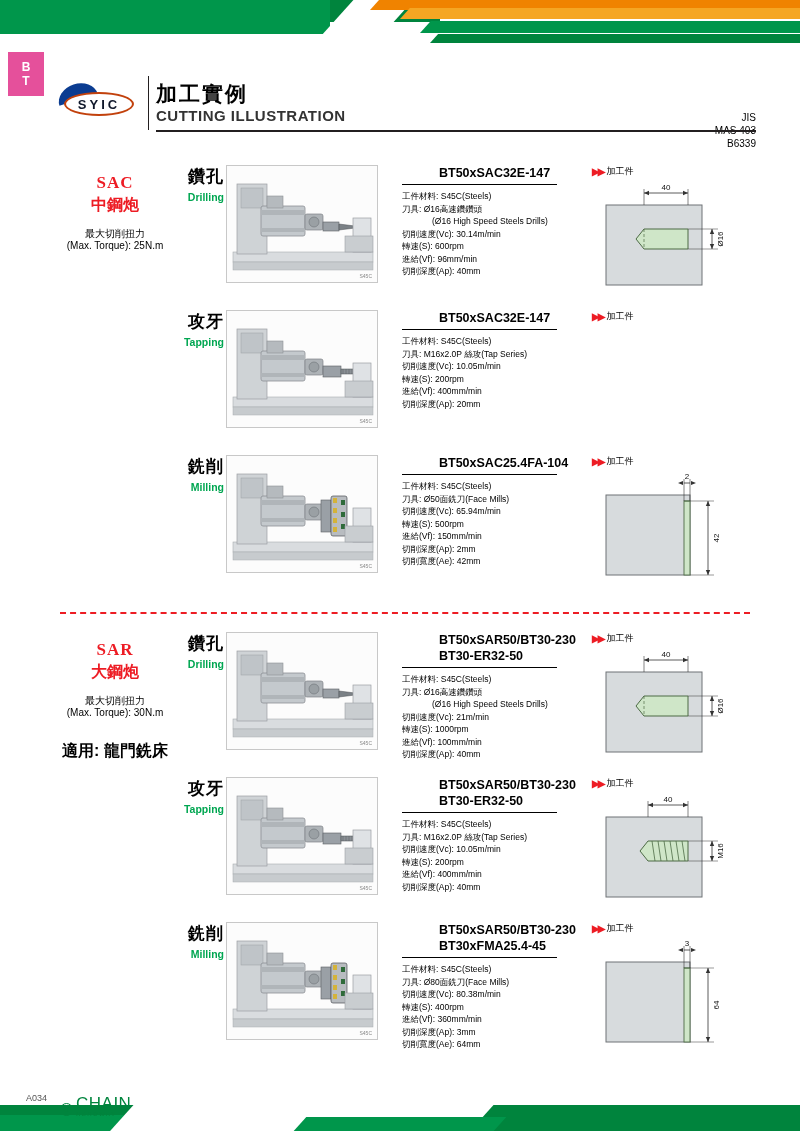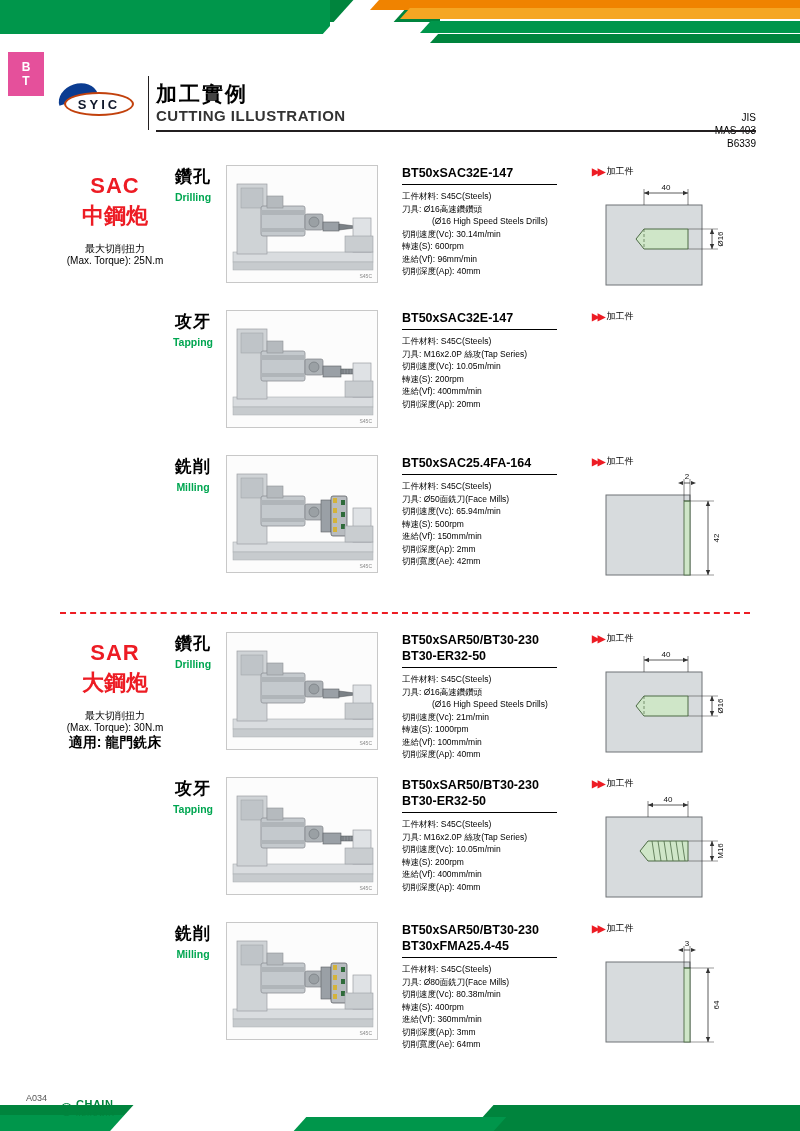--- a/index.html
+++ b/index.html
@@ -48,60 +48,60 @@
   }
   .hdr-title-zh { position:absolute; left:100px; top:6px; font-size:21px; font-weight:bold; color:#000; letter-spacing:2px; }
   .hdr-title-en { position:absolute; left:100px; top:33px; font-size:15px; font-weight:bold; color:#333; letter-spacing:0.5px; }
   .hdr-std { position:absolute; right:0px; top:4px; text-align:right; font-size:10px; line-height:13px; color:#000;margin-top:33px; }
   .hdr-rule { position:absolute; left:100px; top:56px; width:600px; height:2px; background:#231f20; }
   .hdr-vline { position:absolute; left:92px; top:2px; width:1px; height:54px; background:#231f20; }
 
   
   .section { position:absolute; left:0; width:800px; }
   .sec-label { position:absolute; left:60px; width:110px; text-align:center; }
-  .sec-name { font-size:22px; font-weight:bold; color:#ed1c24; letter-spacing:1px; }
-  .sec-sub  { font-size:22px; font-weight:bold; color:#ed1c24; margin-top:2px; }
+  .sec-name { font-size:17px; font-weight:bold; color:#ed1c24; letter-spacing:1px;font-family:Liberation Serif, serif; }
+  .sec-sub  { font-size:16px; font-weight:bold; color:#ed1c24; margin-top:2px; }
   .sec-torque { font-size:10px; color:#000; margin-top:12px; line-height:12px; }
-  .sec-apply { font-size:14px; color:#000; margin-top:0; font-weight:bold; }
+  .sec-apply { font-size:16px; color:#000; margin-top:22px; font-weight:bold; }
 
   .divider { position:absolute; left:60px; width:690px; height:0; border-top:2px dashed #ed1c24; }
 
   
   .row { position:absolute; left:0; width:800px; height:145px; }
-  .op { position:absolute; left:162px; width:62px; text-align:center; }
+  .op { position:absolute; left:162px; width:62px; text-align:right; }
   .op-zh { font-size:17px; font-weight:bold; color:#000; letter-spacing:1px; }
   .op-en { font-size:10.5px; font-weight:bold; color:#00a651; margin-top:3px; }
 
   .photo {
     position:absolute; left:226px; top:0; width:152px; height:118px;
     border:1px solid #c8c8c8; background:#fbfbfb; overflow:hidden;
   }
   .photo .tag { position:absolute; right:5px; bottom:3px; font-size:5px; color:#888; }
 
   .specs { position:absolute; left:402px; top:0; width:190px; }
-  .spec-title { font-size:12.5px; font-weight:bold; color:#000; line-height:16px; }
+  .spec-title { font-size:12.5px; font-weight:bold; color:#000; line-height:16px;margin-left:37px; }
   .spec-rule { width:155px; height:1px; background:#000; margin:3px 0 5px 0; }
   .spec-line { font-size:8.5px; color:#000; line-height:12.5px; }
   .spec-indent { padding-left:30px; }
 
   .wp { position:absolute; left:592px; top:0; width:160px; height:130px; }
   .wp-head { display:flex; align-items:center; gap:3px; font-size:9px; color:#000; }
   .wp-arrow { color:#ed1c24; font-size:10px; letter-spacing:-2px; font-weight:bold; }
   .wp-canvas { position:absolute; left:0; top:16px; width:160px; height:112px; }
 
   
   .footer { position:absolute; left:0; bottom:0; width:800px; height:46px; overflow:hidden; background:#ffffff; }
   .ft-green  { position:absolute; left:0; bottom:0; width:800px; height:26px; background:#00843d; }
   .ft-green2 { position:absolute; left:0; bottom:0; width:470px; height:16px; background:#00964b; }
   .ft-diag1 { position:absolute; left:120px; bottom:-6px; width:360px; height:34px; background:#ffffff; transform: skewX(-42deg); }
   .ft-diag2 { position:absolute; left:300px; bottom:0px; width:200px; height:14px; background:#00964b; transform: skewX(-42deg); }
   .ft-code { position:absolute; left:26px; bottom:28px; font-size:9px; color:#555; }
   .ft-logo { position:absolute; left:60px; bottom:12px; display:flex; align-items:center; gap:3px; }
   .ft-logo-mark { width:13px; height:13px; border:1.5px solid #00843d; border-radius:50%; color:#00843d; font-size:8px; font-weight:bold; display:flex; align-items:center; justify-content:center; }
-  .ft-logo-t1 { font-size:11px; font-weight:bold; color:#00843d; letter-spacing:0.5px; }
+  .ft-logo-t1 { font-size:17px; font-weight:normal; color:#00843d; letter-spacing:0.5px; }
   .ft-logo-t2 { font-size:6px; font-weight:bold; color:#00843d; letter-spacing:1.5px; }
   .ft-logo-col { display:flex; flex-direction:column; line-height:10px; }
 </style>
 </head>
 <body>
 
 <div class="top-banner">
   <div class="tb-orange"></div>
   <div class="tb-green"></div>
   <div class="tb-green2"></div>
@@ -311,21 +311,21 @@
       </g>
 
     <rect x="126" y="52" width="18" height="34" fill="#dfe2e5" stroke="#9b9fa3" stroke-width="0.7"></rect>
 
     <rect x="118" y="70" width="28" height="16" fill="#c9cdd0" stroke="#9b9fa3" stroke-width="0.6"></rect>
   </svg>
         <div class="tag">S45C</div>
       </div>
 
       <div class="specs">
-        <div class="spec-title">BT50xSAC25.4FA-164</div>
+        <div class="spec-title">BT50xSAC25.4FA-104</div>
 
         <div class="spec-rule"></div>
         <div class="spec-line">工件材料: S45C(Steels)</div>
           <div class="spec-line">刀具: Ø50面銑刀(Face Mills)</div>
           <div class="spec-line">切削速度(Vc): 65.94m/min</div>
           <div class="spec-line">轉速(S): 500rpm</div>
           <div class="spec-line">進給(Vf): 150mm/min</div>
           <div class="spec-line">切削深度(Ap): 2mm</div>
           <div class="spec-line">切削寬度(Ae): 42mm</div>
       </div>

